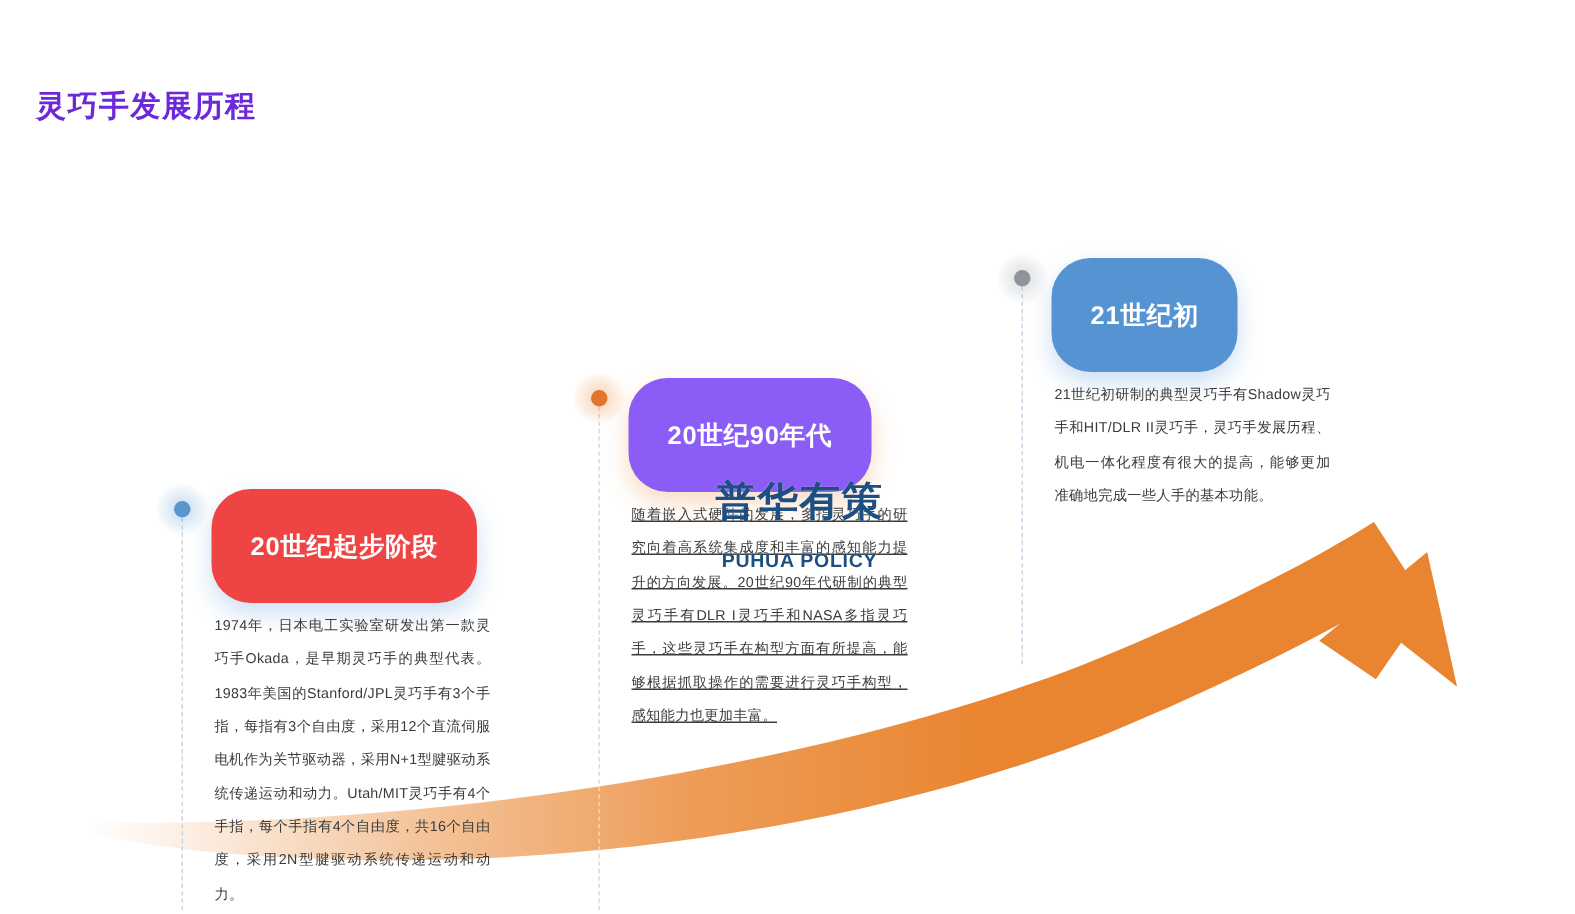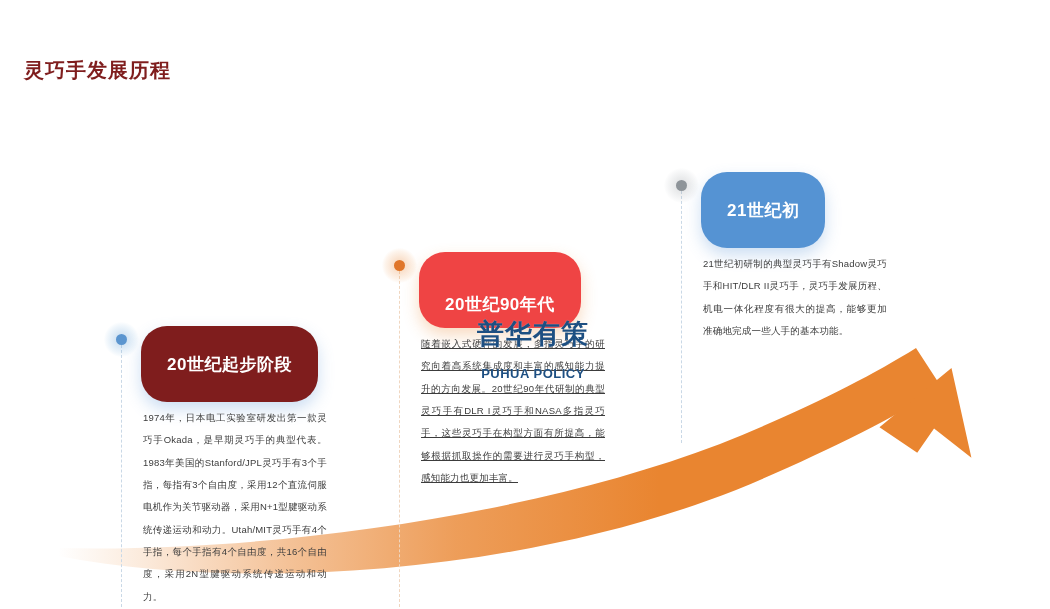--- a/index.html
+++ b/index.html
@@ -15,21 +15,21 @@
     font-family: "Liberation Sans", "DejaVu Sans", sans-serif;
     background: #ffffff;
   }
 
   #page-title {
     position: absolute;
     left: 24px;
     top: 57px;
     font-size: 20px;
     font-weight: bold;
-    color: #7f1d1d;
+    color: #6d28d9;
     letter-spacing: 1px;
     white-space: nowrap;
   }
 
   
   #arrow-layer {
     position: absolute;
     left: 0;
     top: 0;
     width: 1050px;
@@ -97,35 +97,34 @@
     text-align: justify;
   }
 
   
   #stage-1 { left: 113px; top: 331px; }
   #stage-1 .stage-connector { height: 262px; }
   #stage-1 .stage-dot .halo { background: radial-gradient(circle, rgba(110,165,215,0.42) 0%, rgba(150,195,230,0.13) 58%, rgba(255,255,255,0) 72%); }
   #stage-1 .stage-dot .core { background: #5b95cf; }
   #stage-1 .stage-pill {
     left: 28px; top: -5px;
-    background: #7f1d1d;
+    background: #ef4444;
     box-shadow: 0 7px 16px rgba(85,147,211,0.30);
   }
   #stage-1 .stage-body { left: 30px; top: 76px; width: 184px; }
 
   
   #stage-2 { left: 391px; top: 257px; }
   #stage-2 .stage-connector { height: 336px; border-left-color: #f0d6bf; }
   #stage-2 .stage-dot .halo { background: radial-gradient(circle, rgba(231,128,45,0.36) 0%, rgba(240,165,100,0.12) 58%, rgba(255,255,255,0) 72%); }
   #stage-2 .stage-dot .core { background: #e0762a; }
   #stage-2 .stage-pill {
     left: 28px; top: -5px;
-    background: #ef4444;
+    background: #8b5cf6;
     box-shadow: 0 7px 16px rgba(233,133,48,0.30);
-    align-items: flex-end;
   }
   #stage-2 .stage-body { left: 30px; top: 76px; width: 184px; text-decoration: underline; }
 
   
   #stage-3 { left: 673px; top: 177px; }
   #stage-3 .stage-connector { height: 252px; }
   #stage-3 .stage-dot .halo { background: radial-gradient(circle, rgba(150,155,160,0.34) 0%, rgba(185,190,195,0.11) 58%, rgba(255,255,255,0) 72%); }
   #stage-3 .stage-dot .core { background: #8e9499; }
   #stage-3 .stage-pill {
     left: 28px; top: -5px;

